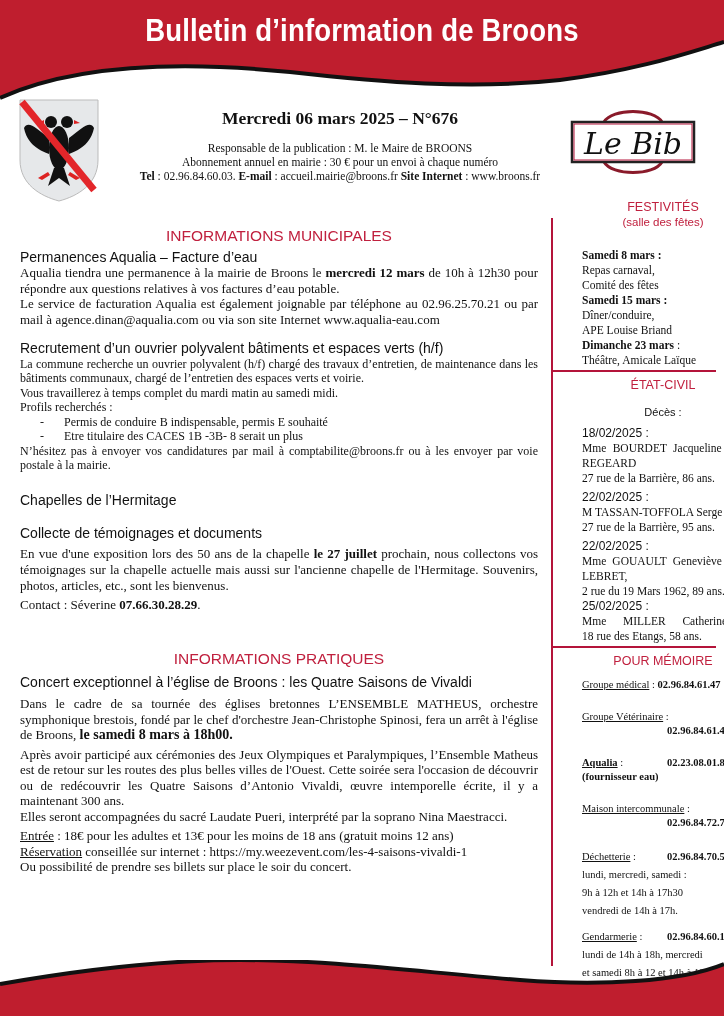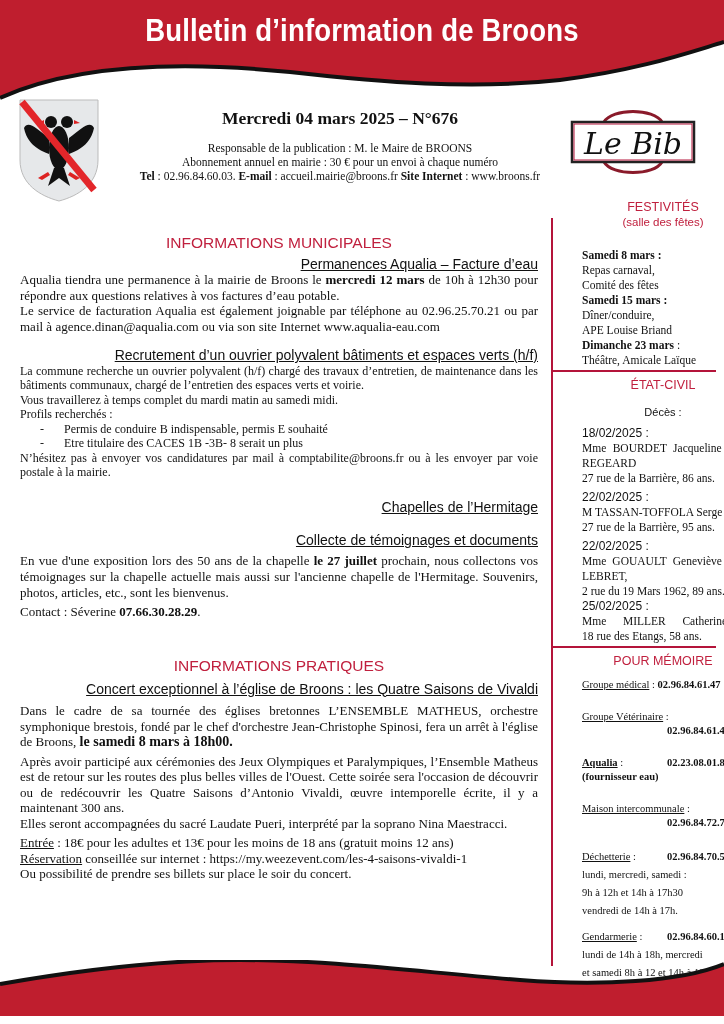--- a/index.html
+++ b/index.html
@@ -15,22 +15,22 @@
   .sidebar{position:absolute;left:551px;top:218px;width:2px;height:748px;background:#b4143a;}
   .side{position:absolute;left:582px;width:162px;font-size:11.5px;line-height:15px;}
   .side-head{color:#c0203e;font-family:"Liberation Sans",sans-serif;text-align:center;font-size:12.5px;}
   .side-sub{color:#c0203e;font-family:"Liberation Sans",sans-serif;text-align:center;font-size:11.5px;}
   .side-rule{position:absolute;left:553px;width:163px;height:2px;background:#b4143a;}
   .b{font-weight:bold;}
   .u{text-decoration:underline;}
   .sans{font-family:"Liberation Sans",sans-serif;}
   .just{text-align:justify;}
   .main{position:absolute;left:20px;width:518px;font-size:13px;line-height:15.5px;}
-  .sec-head{color:#c0203e;font-family:"Liberation Sans",sans-serif;font-size:15.5px;text-align:center;margin-top:7px;}
-  .art-head{font-family:"Liberation Sans",sans-serif;font-size:14px;text-align:right;text-decoration:underline;}
+  .sec-head{color:#c0203e;font-family:"Liberation Sans",sans-serif;font-size:15.5px;text-align:center;}
+  .art-head{font-family:"Liberation Sans",sans-serif;font-size:14px;text-align:left;}
   .row-right{text-align:right;padding-right:14px;}
   .tw{display:flex;justify-content:space-between;padding-right:14px;}
   ul.bul{list-style:none;margin:0;padding:0 0 0 20px;}
   ul.bul li::before{content:"-";display:inline-block;width:24px;}
 </style>
 </head>
 <body>
 
 <svg class="banner-top" viewBox="0 0 724 110" preserveAspectRatio="none">
   <path d="M0,0 H724 V42 C690,52 640,70 560,80 C470,90 380,82 290,72 C190,62 80,62 0,98 Z" fill="#bf1e2e"></path>
@@ -51,21 +51,21 @@
   <g fill="#d22">
     <path d="M26,22 l-6,3 l6,1 z"></path>
       <path d="M56,22 l6,3 l-6,1 z"></path>
     <path d="M30,74 l-10,6 l4,2 l8,-5 z"></path>
       <path d="M52,74 l10,6 l-4,2 l-8,-5 z"></path>
   </g>
   <line x1="4" y1="4" x2="76" y2="92" stroke="#e3262a" stroke-width="7"></line>
 </svg>
 
 <div class="masthead">
-  <div class="issue-title">Mercredi 04 mars 2025 – N°676</div>
+  <div class="issue-title">Mercredi 06 mars 2025 – N°676</div>
   <div class="line">Responsable de la publication : M. le Maire de BROONS</div>
   <div class="line">Abonnement annuel en mairie : 30 € pour un envoi à chaque numéro</div>
   <div class="line"><span class="b">Tel</span><span> : 02.96.84.60.03. </span><span class="b">E-mail</span><span> : accueil.mairie@broons.fr  </span><span class="b">Site Internet</span><span> : www.broons.fr</span></div>
 </div>
 
 <svg class="logo" viewBox="0 0 130 76">
   <path d="M36,18 C44,4 86,4 94,18" fill="none" stroke="#8a1a2a" stroke-width="3"></path>
   <path d="M36,58 C44,72 86,72 94,58" fill="none" stroke="#8a1a2a" stroke-width="3"></path>
   <rect x="4" y="18" width="122" height="40" fill="#fff" stroke="#222" stroke-width="2.5"></rect>
   <rect x="6" y="20" width="118" height="36" fill="none" stroke="#b4143a" stroke-width="1"></rect>

